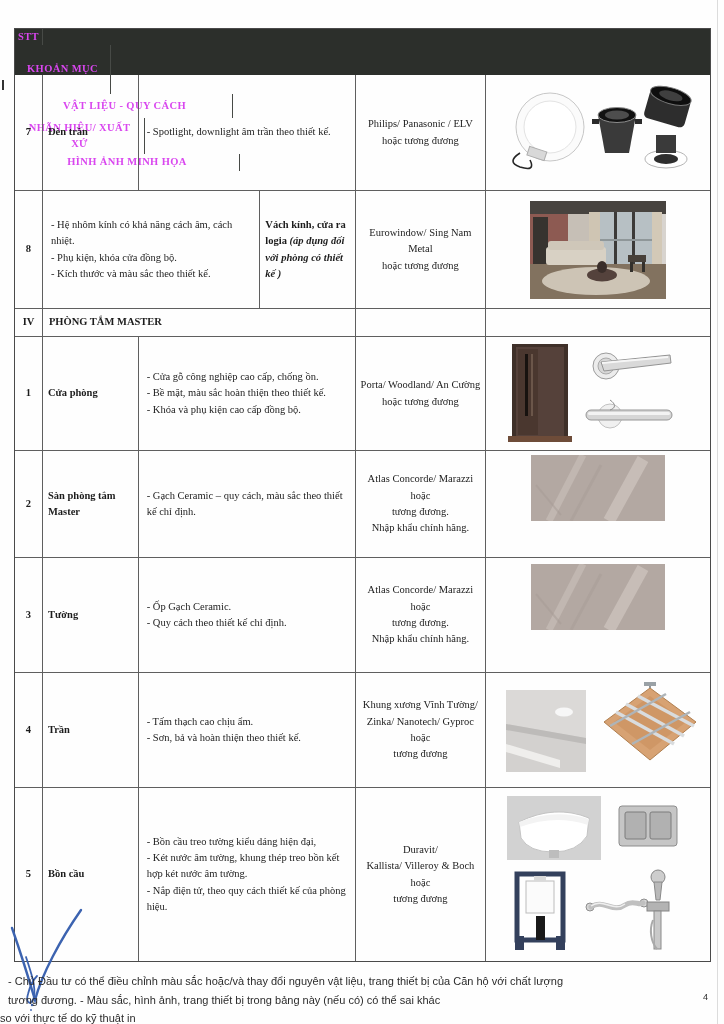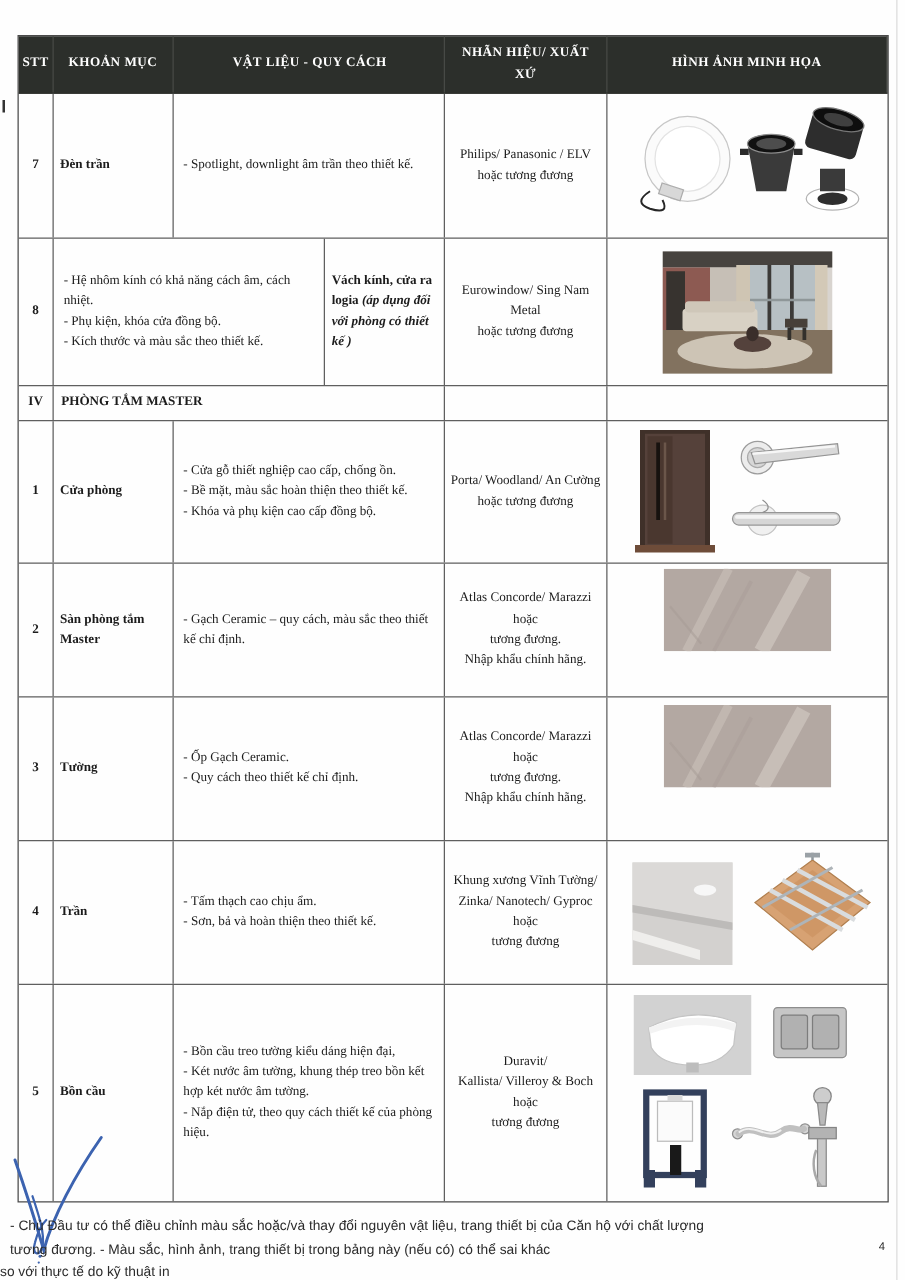--- a/index.html
+++ b/index.html
@@ -14,21 +14,21 @@
   .cell{box-sizing:border-box;border-right:1px solid #5f5f5f;display:flex;flex-direction:column;
         justify-content:center;font-size:10.5px;line-height:1.55;}
   .cell:last-child{border-right:none;}
   .c-stt{width:28px;align-items:center;font-weight:bold;}
   .c-item{width:96px;padding:16px 5px;font-weight:bold;}
   .c-mat{width:218px;padding:4px 6px 4px 8px;}
   .c-brand{width:130px;padding:2px 4px;text-align:center;align-items:center;}
   .c-img{width:225px;align-items:center;justify-content:center;}
   .c-wide{width:314px;padding:2px 6px;font-weight:bold;}
 
-  .hdr{background:#2c2f2b;color:#ffffff;border-bottom:1px solid #2c2f2b;}
+  .hdr{background:#2c2f2b;color:#d946ef;border-bottom:1px solid #2c2f2b;flex-direction:column;}
   .hdr .cell{border-right:1px solid #474a46;font-weight:bold;font-size:10.5px;letter-spacing:.4px;
              align-items:center;text-align:center;}
 
   .note{font-style:italic;}
   .imgwrap{display:flex;align-items:center;justify-content:center;}
   .footer{position:absolute;left:0;top:972px;width:584px;
           font-family:"Liberation Sans","DejaVu Sans",sans-serif;font-size:11px;color:#2b2b2b;line-height:1.7;}
   .footer .l1{padding:0 8px;}
   .pageno{position:absolute;right:16px;top:992px;font-family:"Liberation Sans",sans-serif;
           font-size:9px;color:#2b2b2b;}
@@ -128,21 +128,21 @@
       <div class="cell c-stt">IV</div>
       <div class="cell c-wide">PHÒNG TẮM MASTER</div>
       <div class="cell c-brand"></div>
       <div class="cell c-img"></div>
     </div>
 
     <div class="row" style="height:114px">
       <div class="cell c-stt">1</div>
       <div class="cell c-item">Cửa phòng</div>
       <div class="cell c-mat">
-        <div>- Cửa gỗ thiết nghiệp cao cấp, chống ồn.</div>
+        <div>- Cửa gỗ công nghiệp cao cấp, chống ồn.</div>
         <div>- Bề mặt, màu sắc hoàn thiện theo thiết kế.</div>
         <div>- Khóa và phụ kiện cao cấp đồng bộ.</div>
       </div>
       <div class="cell c-brand">
         <div>Porta/ Woodland/ An Cường</div>
         <div>hoặc tương đương</div>
       </div>
       <div class="cell c-img imgwrap">
         <svg width="200" height="104">
           <rect x="14" y="2" width="56" height="96" fill="#3f3029"></rect>

